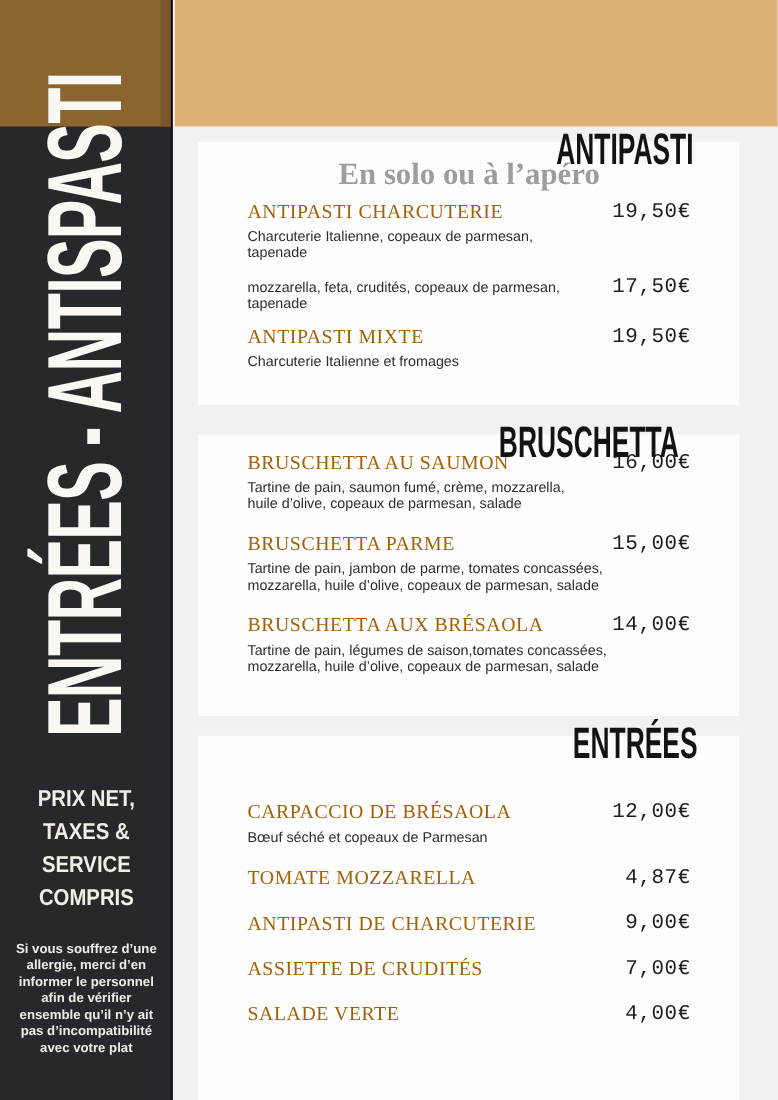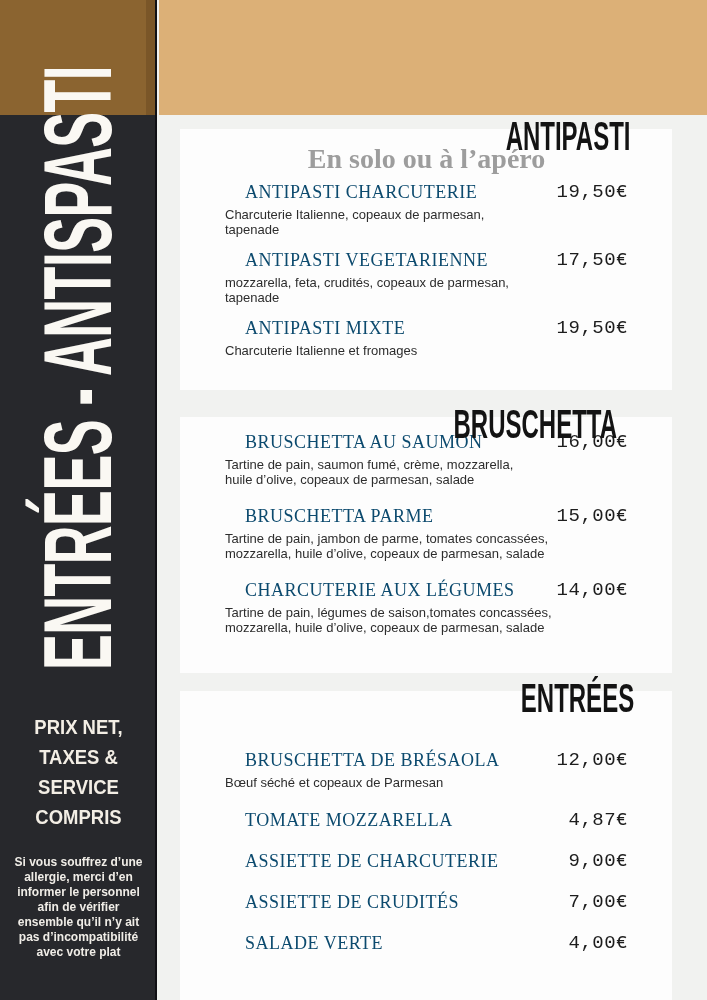--- a/index.html
+++ b/index.html
@@ -67,21 +67,21 @@
   .card{background:#fdfdfd;padding:0 44px 20px 45px;}
   .subtitle{
     font-family:"Liberation Serif", serif;font-weight:700;
     font-size:28px;line-height:24px;color:#9d9d9d;
     text-align:center;margin:0 0 10px 0;
   }
   .item{display:flex;align-items:flex-start;}
   .item-main{flex:1;min-width:0;}
   .item-name{
     font-family:"Liberation Serif", serif;font-size:18px;line-height:22px;
-    color:#0c4a6e;letter-spacing:.5px;margin-left:20px;
+    color:#a16207;letter-spacing:.5px;
   }
   .item-desc{
     font-size:13px;line-height:15px;color:#2d2d2d;margin-top:4px;
     white-space:pre-line;max-width:352px;
   }
   .item-price{
     flex:0 0 58px;font-family:Liberation Mono, monospace;
     font-size:19px;line-height:22px;color:#1d1d1d;
     white-space:nowrap;letter-spacing:.5px;
   }
@@ -130,21 +130,20 @@
     <div class="item-main">
       <div class="item-name">ANTIPASTI CHARCUTERIE</div>
       <div class="item-desc">Charcuterie Italienne, copeaux de parmesan,
 tapenade</div>
     </div>
     <div class="item-price">19,50€</div>
   </div>
 
   <div class="item">
     <div class="item-main">
-      <div class="item-name">ANTIPASTI VEGETARIENNE</div>
       <div class="item-desc">mozzarella, feta, crudités, copeaux de parmesan,
 tapenade</div>
     </div>
     <div class="item-price">17,50€</div>
   </div>
 
   <div class="item">
     <div class="item-main">
       <div class="item-name">ANTIPASTI MIXTE</div>
       <div class="item-desc">Charcuterie Italienne et fromages</div>
@@ -173,55 +172,55 @@
     <div class="item-main">
       <div class="item-name">BRUSCHETTA PARME</div>
       <div class="item-desc">Tartine de pain, jambon de parme, tomates concassées,
 mozzarella, huile d’olive, copeaux de parmesan, salade</div>
     </div>
     <div class="item-price">15,00€</div>
   </div>
 
   <div class="item">
     <div class="item-main">
-      <div class="item-name">CHARCUTERIE AUX LÉGUMES</div>
+      <div class="item-name">BRUSCHETTA AUX BRÉSAOLA</div>
       <div class="item-desc">Tartine de pain, légumes de saison,tomates concassées,
 mozzarella, huile d’olive, copeaux de parmesan, salade</div>
     </div>
     <div class="item-price">14,00€</div>
   </div>
 </div>
     </div>
   </section>
 
   <section class="section s2">
     <h2 class="sec-title"><span class="tx">ENTRÉES</span></h2>
     <div class="card">
 
       <div class="items">
   <div class="item">
     <div class="item-main">
-      <div class="item-name">BRUSCHETTA DE BRÉSAOLA</div>
+      <div class="item-name">CARPACCIO DE BRÉSAOLA</div>
       <div class="item-desc">Bœuf séché et copeaux de Parmesan</div>
     </div>
     <div class="item-price">12,00€</div>
   </div>
 
 
   <div class="item">
     <div class="item-main">
       <div class="item-name">TOMATE MOZZARELLA</div>
 
     </div>
     <div class="item-price">4,87€</div>
   </div>
 
   <div class="item">
     <div class="item-main">
-      <div class="item-name">ASSIETTE DE CHARCUTERIE</div>
+      <div class="item-name">ANTIPASTI DE CHARCUTERIE</div>
 
     </div>
     <div class="item-price">9,00€</div>
   </div>
 
   <div class="item">
     <div class="item-main">
       <div class="item-name">ASSIETTE DE CRUDITÉS</div>
 
     </div>

